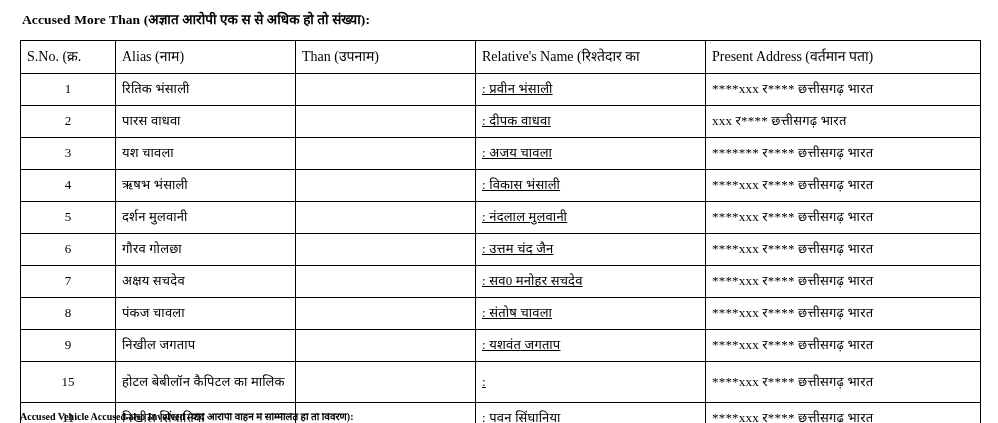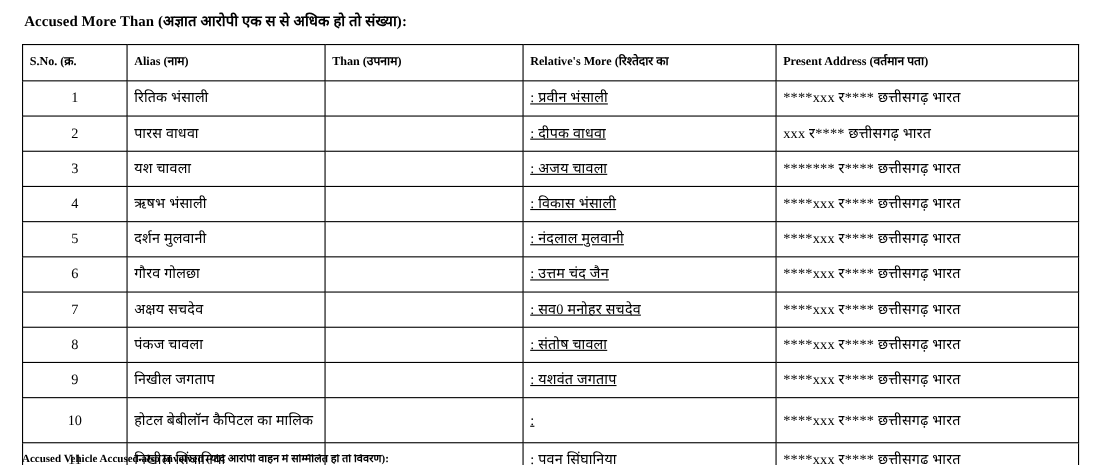--- a/index.html
+++ b/index.html
@@ -34,24 +34,24 @@
   }
   table.acc-table th,
   table.acc-table td {
     border: 1px solid #000000;
     padding: 3px 6px;
     vertical-align: middle;
     font-size: 13px;
     line-height: 1.25;
   }
   table.acc-table th {
-    font-weight: bold;
+    font-weight: normal;
     text-align: left;
     height: 26px;
-    font-size: 11px;
+    font-size: 14px;
   }
   .col-sno   { width: 95px; }
   .col-name  { width: 180px; }
   .col-alias { width: 180px; }
   .col-rel   { width: 230px; }
   .col-addr  { width: 275px; }
 
   td.sno {
     text-align: center;
     font-size: 13px;
@@ -111,21 +111,21 @@
       <col class="col-name">
       <col class="col-alias">
       <col class="col-rel">
       <col class="col-addr">
     </colgroup>
     <thead>
       <tr>
         <th>S.No. (क्र.</th>
         <th>Alias (नाम)</th>
         <th>Than (उपनाम)</th>
-        <th>Relative's More (रिश्तेदार का</th>
+        <th>Relative's Name (रिश्तेदार का</th>
         <th>Present Address (वर्तमान पता)</th>
       </tr>
     </thead>
     <tbody>
       <tr class="row">
         <td class="sno">1</td>
         <td class="name">रितिक  भंसाली</td>
         <td class="alias"></td>
         <td class="rel">: प्रवीन भंसाली</td>
         <td class="addr">****xxx  र**** छत्तीसगढ़ भारत</td>
@@ -180,21 +180,21 @@
         <td class="addr">****xxx  र**** छत्तीसगढ़ भारत</td>
       </tr>
       <tr class="row">
         <td class="sno">9</td>
         <td class="name">निखील  जगताप</td>
         <td class="alias"></td>
         <td class="rel">: यशवंत जगताप</td>
         <td class="addr">****xxx  र**** छत्तीसगढ़ भारत</td>
       </tr>
       <tr class="row-tall">
-        <td class="sno">10</td>
+        <td class="sno">15</td>
         <td class="name">होटल बेबीलॉन कैपिटल का मालिक</td>
         <td class="alias"></td>
         <td class="rel">:</td>
         <td class="addr">****xxx  र**** छत्तीसगढ़ भारत</td>
       </tr>
       <tr class="row">
         <td class="sno">11</td>
         <td class="name">निखील  सिंघानिया</td>
         <td class="alias"></td>
         <td class="rel">: पवन सिंघानिया</td>

